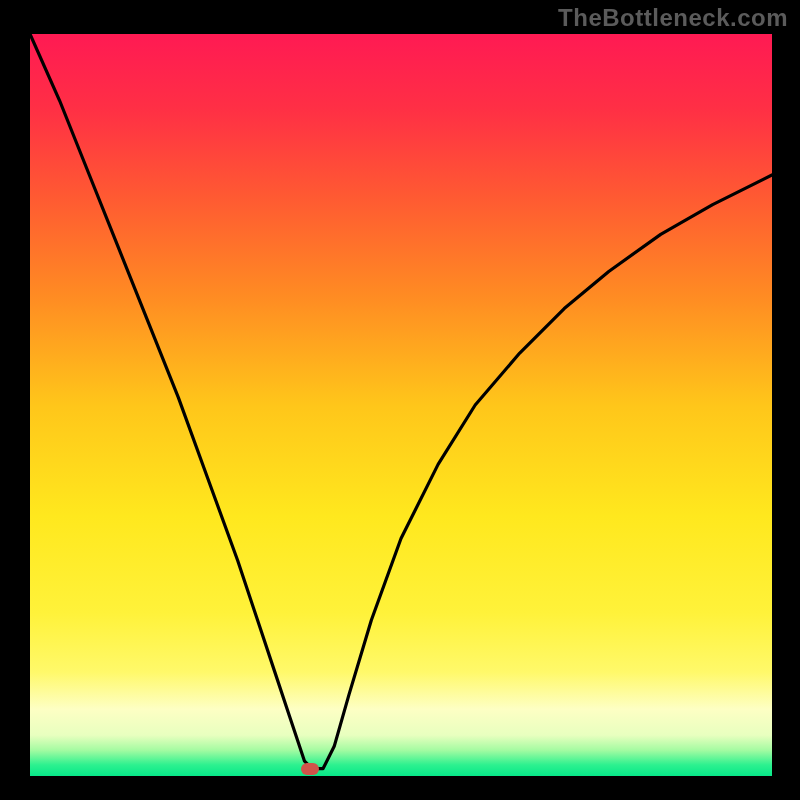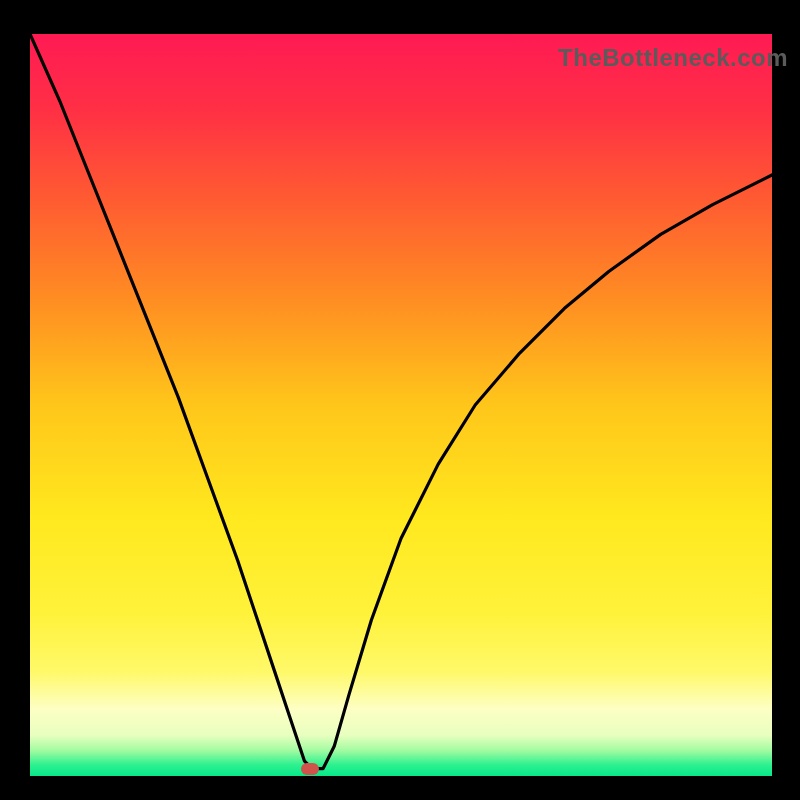--- a/index.html
+++ b/index.html
@@ -20,21 +20,20 @@
   .watermark {
     position: absolute;
     top: 4px;
     right: 12px;
     color: #5b5b5b;
     font-size: 24px;
     font-weight: 600;
     letter-spacing: 0.5px;
     z-index: 5;
     user-select: none;
-    margin-top: 40px;
   }
   .marker {
     position: absolute;
     background: #cf534a;
     border-radius: 6px;
     z-index: 3;
   }
   svg.curve {
     position: absolute;
     z-index: 2;

